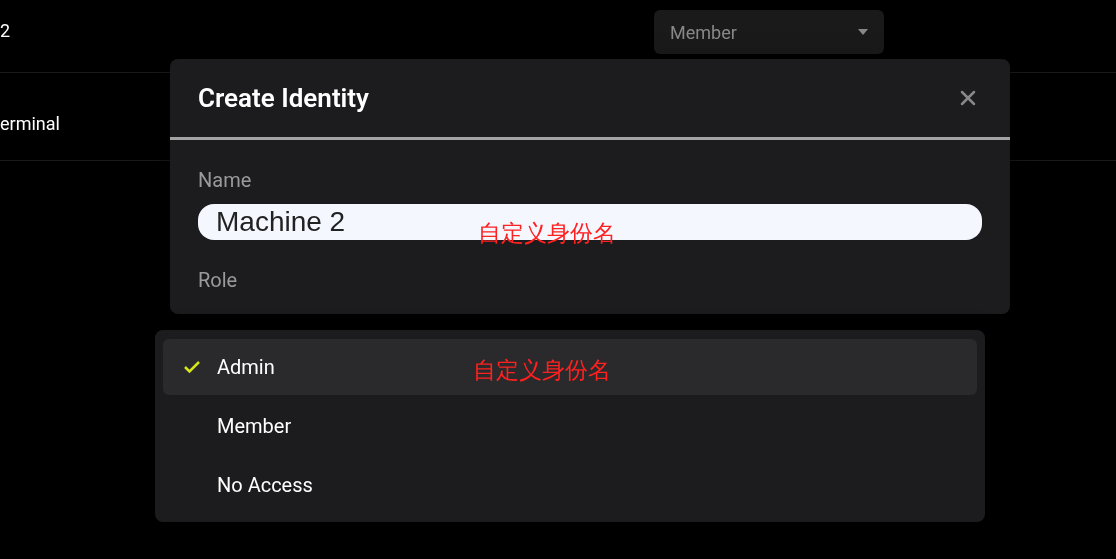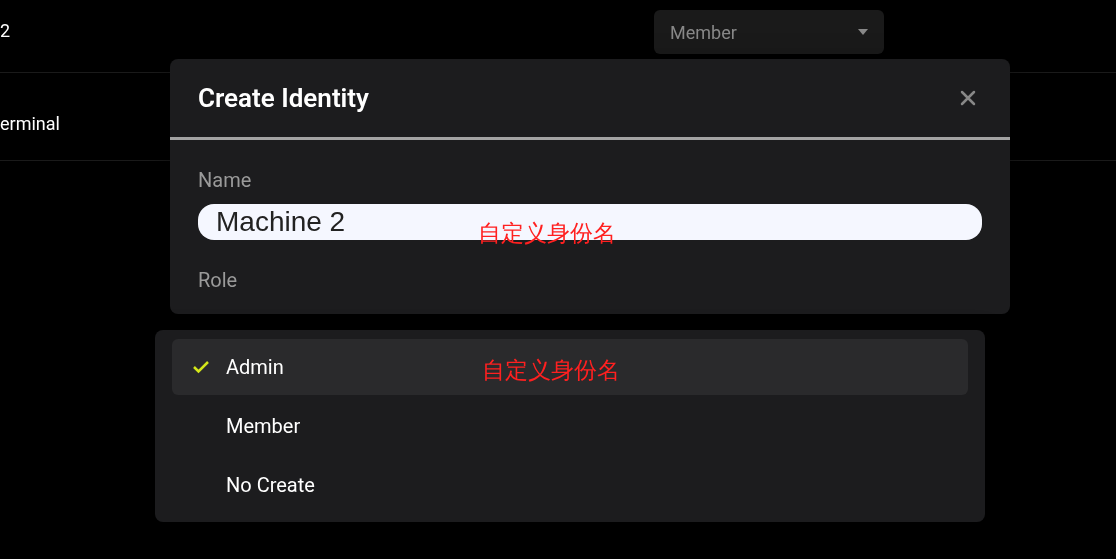--- a/index.html
+++ b/index.html
@@ -150,21 +150,21 @@
       box-shadow: 0 8px 25px rgba(0,0,0,0.6);
       padding: 6px 0;
       z-index: 5;
     }
     .dropdown-item {
       display: flex;
       align-items: center;
       height: 56px;
       padding: 0 18px;
       cursor: pointer;
-      margin: 3px 17px;
+      margin: 3px 8px;
       border-radius: 6px;
       position: relative;
     }
     .dropdown-item.selected {
       background: #2a2a2c;
     }
     .check-icon {
       width: 22px;
       display: flex;
       align-items: center;
@@ -229,15 +229,15 @@
     </span>
     <span class="dropdown-item-label">Admin</span>
     <div class="annotation annotation-role">自定义身份名</div>
   </div>
   <div class="dropdown-item">
     <span class="check-icon"></span>
     <span class="dropdown-item-label">Member</span>
   </div>
   <div class="dropdown-item">
     <span class="check-icon"></span>
-    <span class="dropdown-item-label">No Create</span>
+    <span class="dropdown-item-label">No Access</span>
   </div>
 </div>
 
 </body></html>

